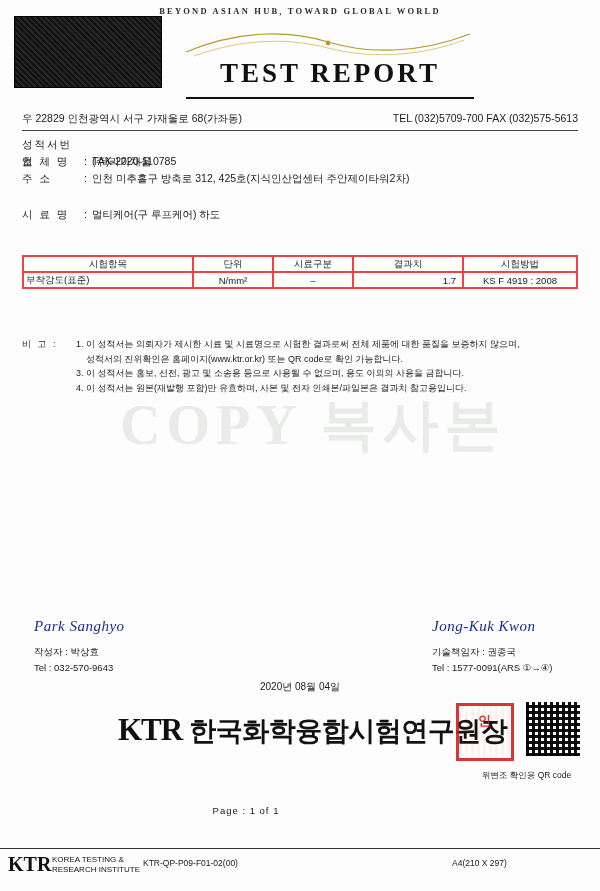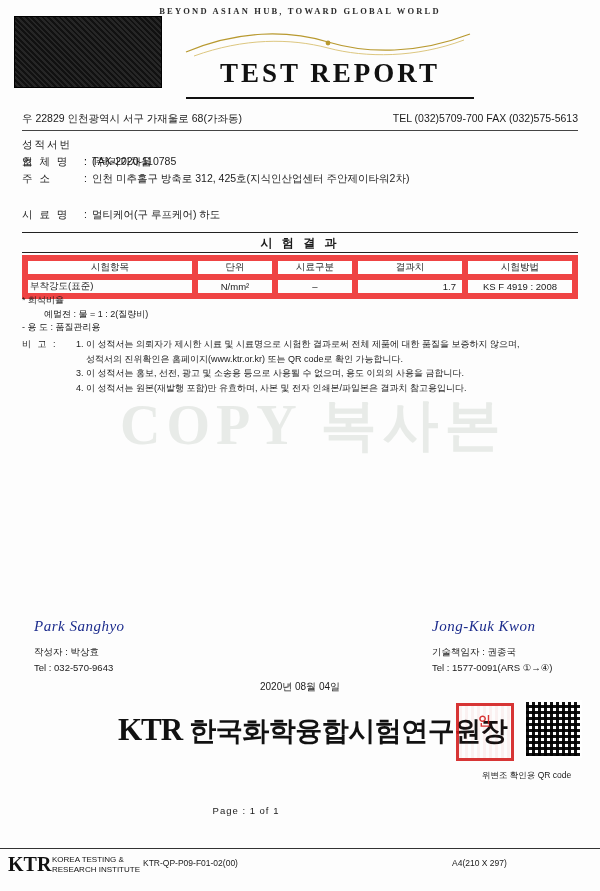--- a/index.html
+++ b/index.html
@@ -118,21 +118,21 @@
 
   
   table.res {
     position: absolute;
     left: 22px; top: 255px;
     width: 556px;
     border-collapse: collapse;
     font-size: 9.5px;
   }
   table.res th, table.res td {
-    border: 6px solid #ef4444;
+    border: 2px solid #ef4444;
     height: 16px;
     text-align: center;
     padding: 0 3px;
   }
   table.res th { font-weight: normal; background: #fff; }
   table.res td.val { text-align: right; padding-right: 6px; }
 
   
   .notes {
     position: absolute;
@@ -319,21 +319,20 @@
     </div>
     <div class="meta-row">
       <span class="meta-label">주      소</span><span class="meta-colon">:</span><span class="meta-val">인천 미추홀구 방축로 312, 425호(지식인산업센터 주안제이타워2차)</span>
     </div>
   </div>
 
   <div class="sample">
     <span class="meta-label">시 료 명</span><span class="meta-colon">:</span><span>멀티케어(구 루프케어) 하도</span>
   </div>
 
-  <div class="res-head">시 험 결 과</div>
 
   <table class="res">
     <thead>
       <tr>
         <th style="width:170px">시험항목</th>
         <th style="width:80px">단위</th>
         <th style="width:80px">시료구분</th>
         <th style="width:110px">결과치</th>
         <th>시험방법</th>
       </tr>
@@ -342,28 +341,20 @@
       <tr>
         <td style="text-align:left;padding-left:2px">부착강도(표준)</td>
         <td>N/mm²</td>
         <td>–</td>
         <td class="val">1.7</td>
         <td>KS F 4919 : 2008</td>
       </tr>
     </tbody>
   </table>
 
-  <div class="notes">
-    <div>* 희석비율</div>
-    <div class="note-indent">예멀젼 : 물 = 1 : 2(질량비)</div>
-    <div>
-      <span>- 용 도 :</span>
-      <span>품질관리용</span>
-    </div>
-  </div>
 
   <div class="remark-label">비 고 :</div>
   <div class="remark-body">
     <ol>
       <li>이 성적서는 의뢰자가 제시한 시료 및 시료명으로 시험한 결과로써 전체 제품에 대한 품질을 보증하지 않으며,</li>
       <li style="list-style:none;margin-left:-14px;padding-left:14px" class="remark-sub">성적서의 진위확인은 홈페이지(www.ktr.or.kr) 또는 QR code로 확인 가능합니다.</li>
       <li>이 성적서는 홍보, 선전, 광고 및 소송용 등으로 사용될 수 없으며, 용도 이외의 사용을 금합니다.</li>
       <li>이 성적서는 원본(재발행 포함)만 유효하며, 사본 및 전자 인쇄본/파일본은 결과치 참고용입니다.</li>
     </ol>
   </div>

